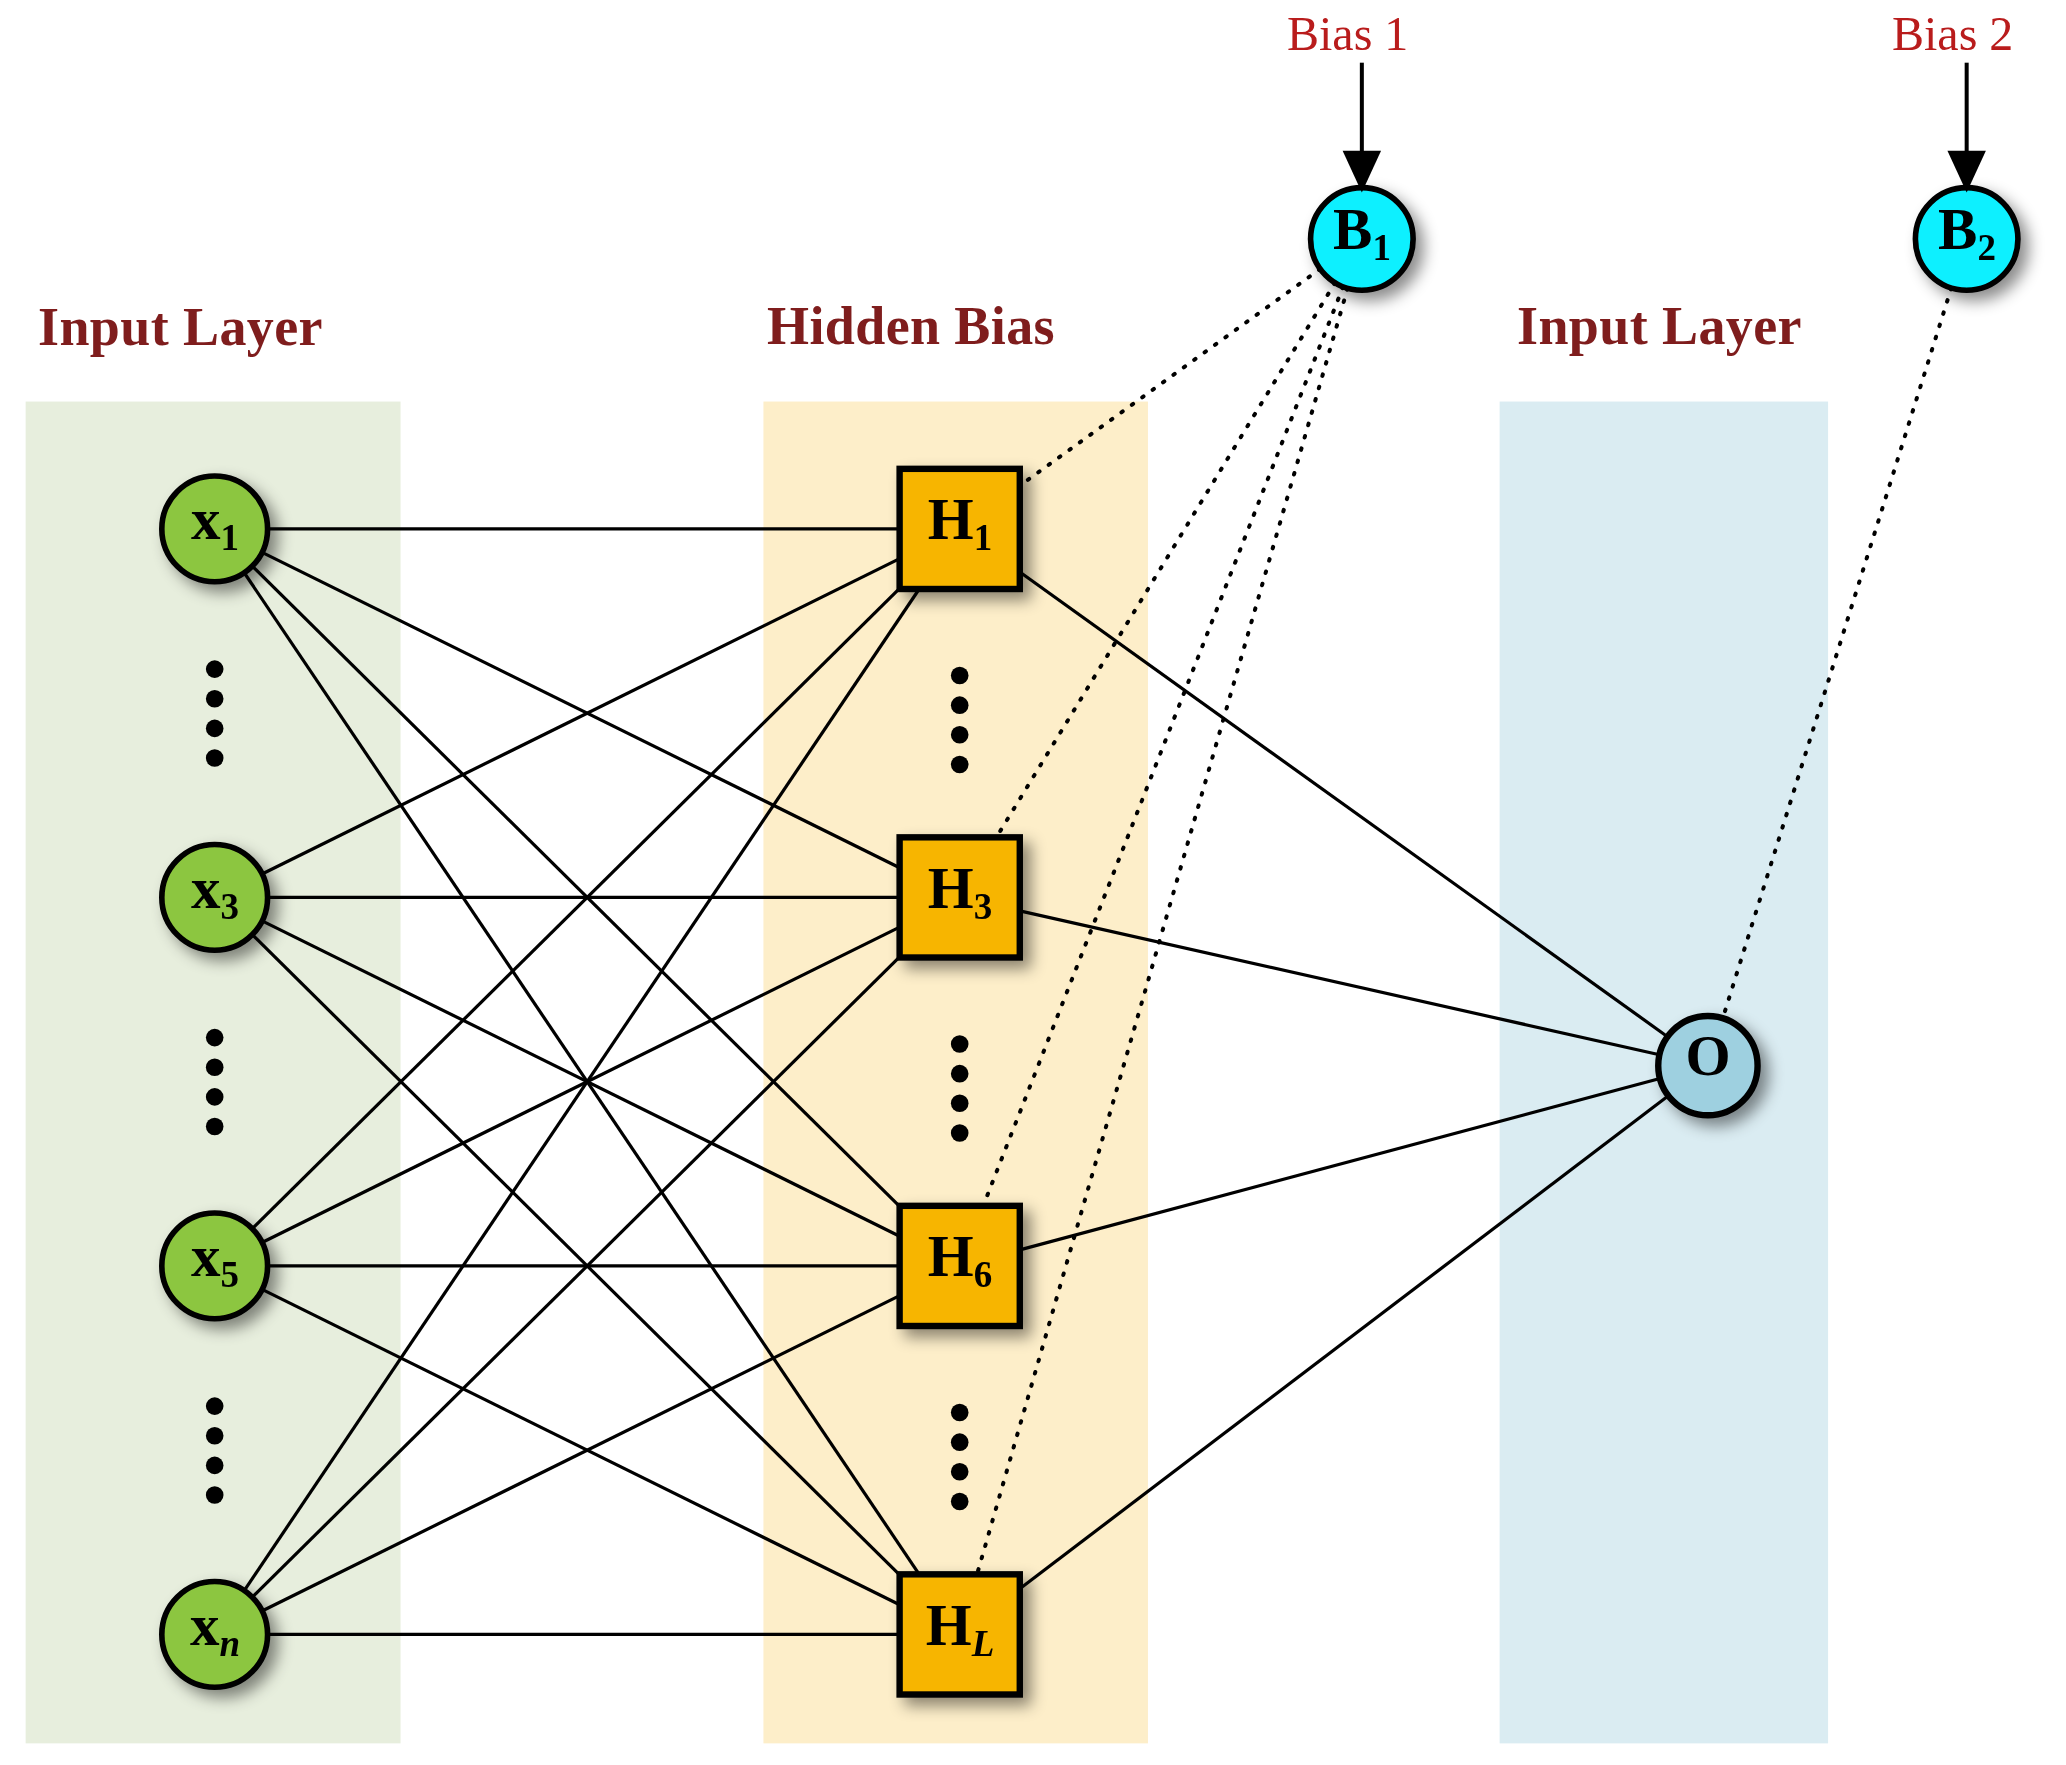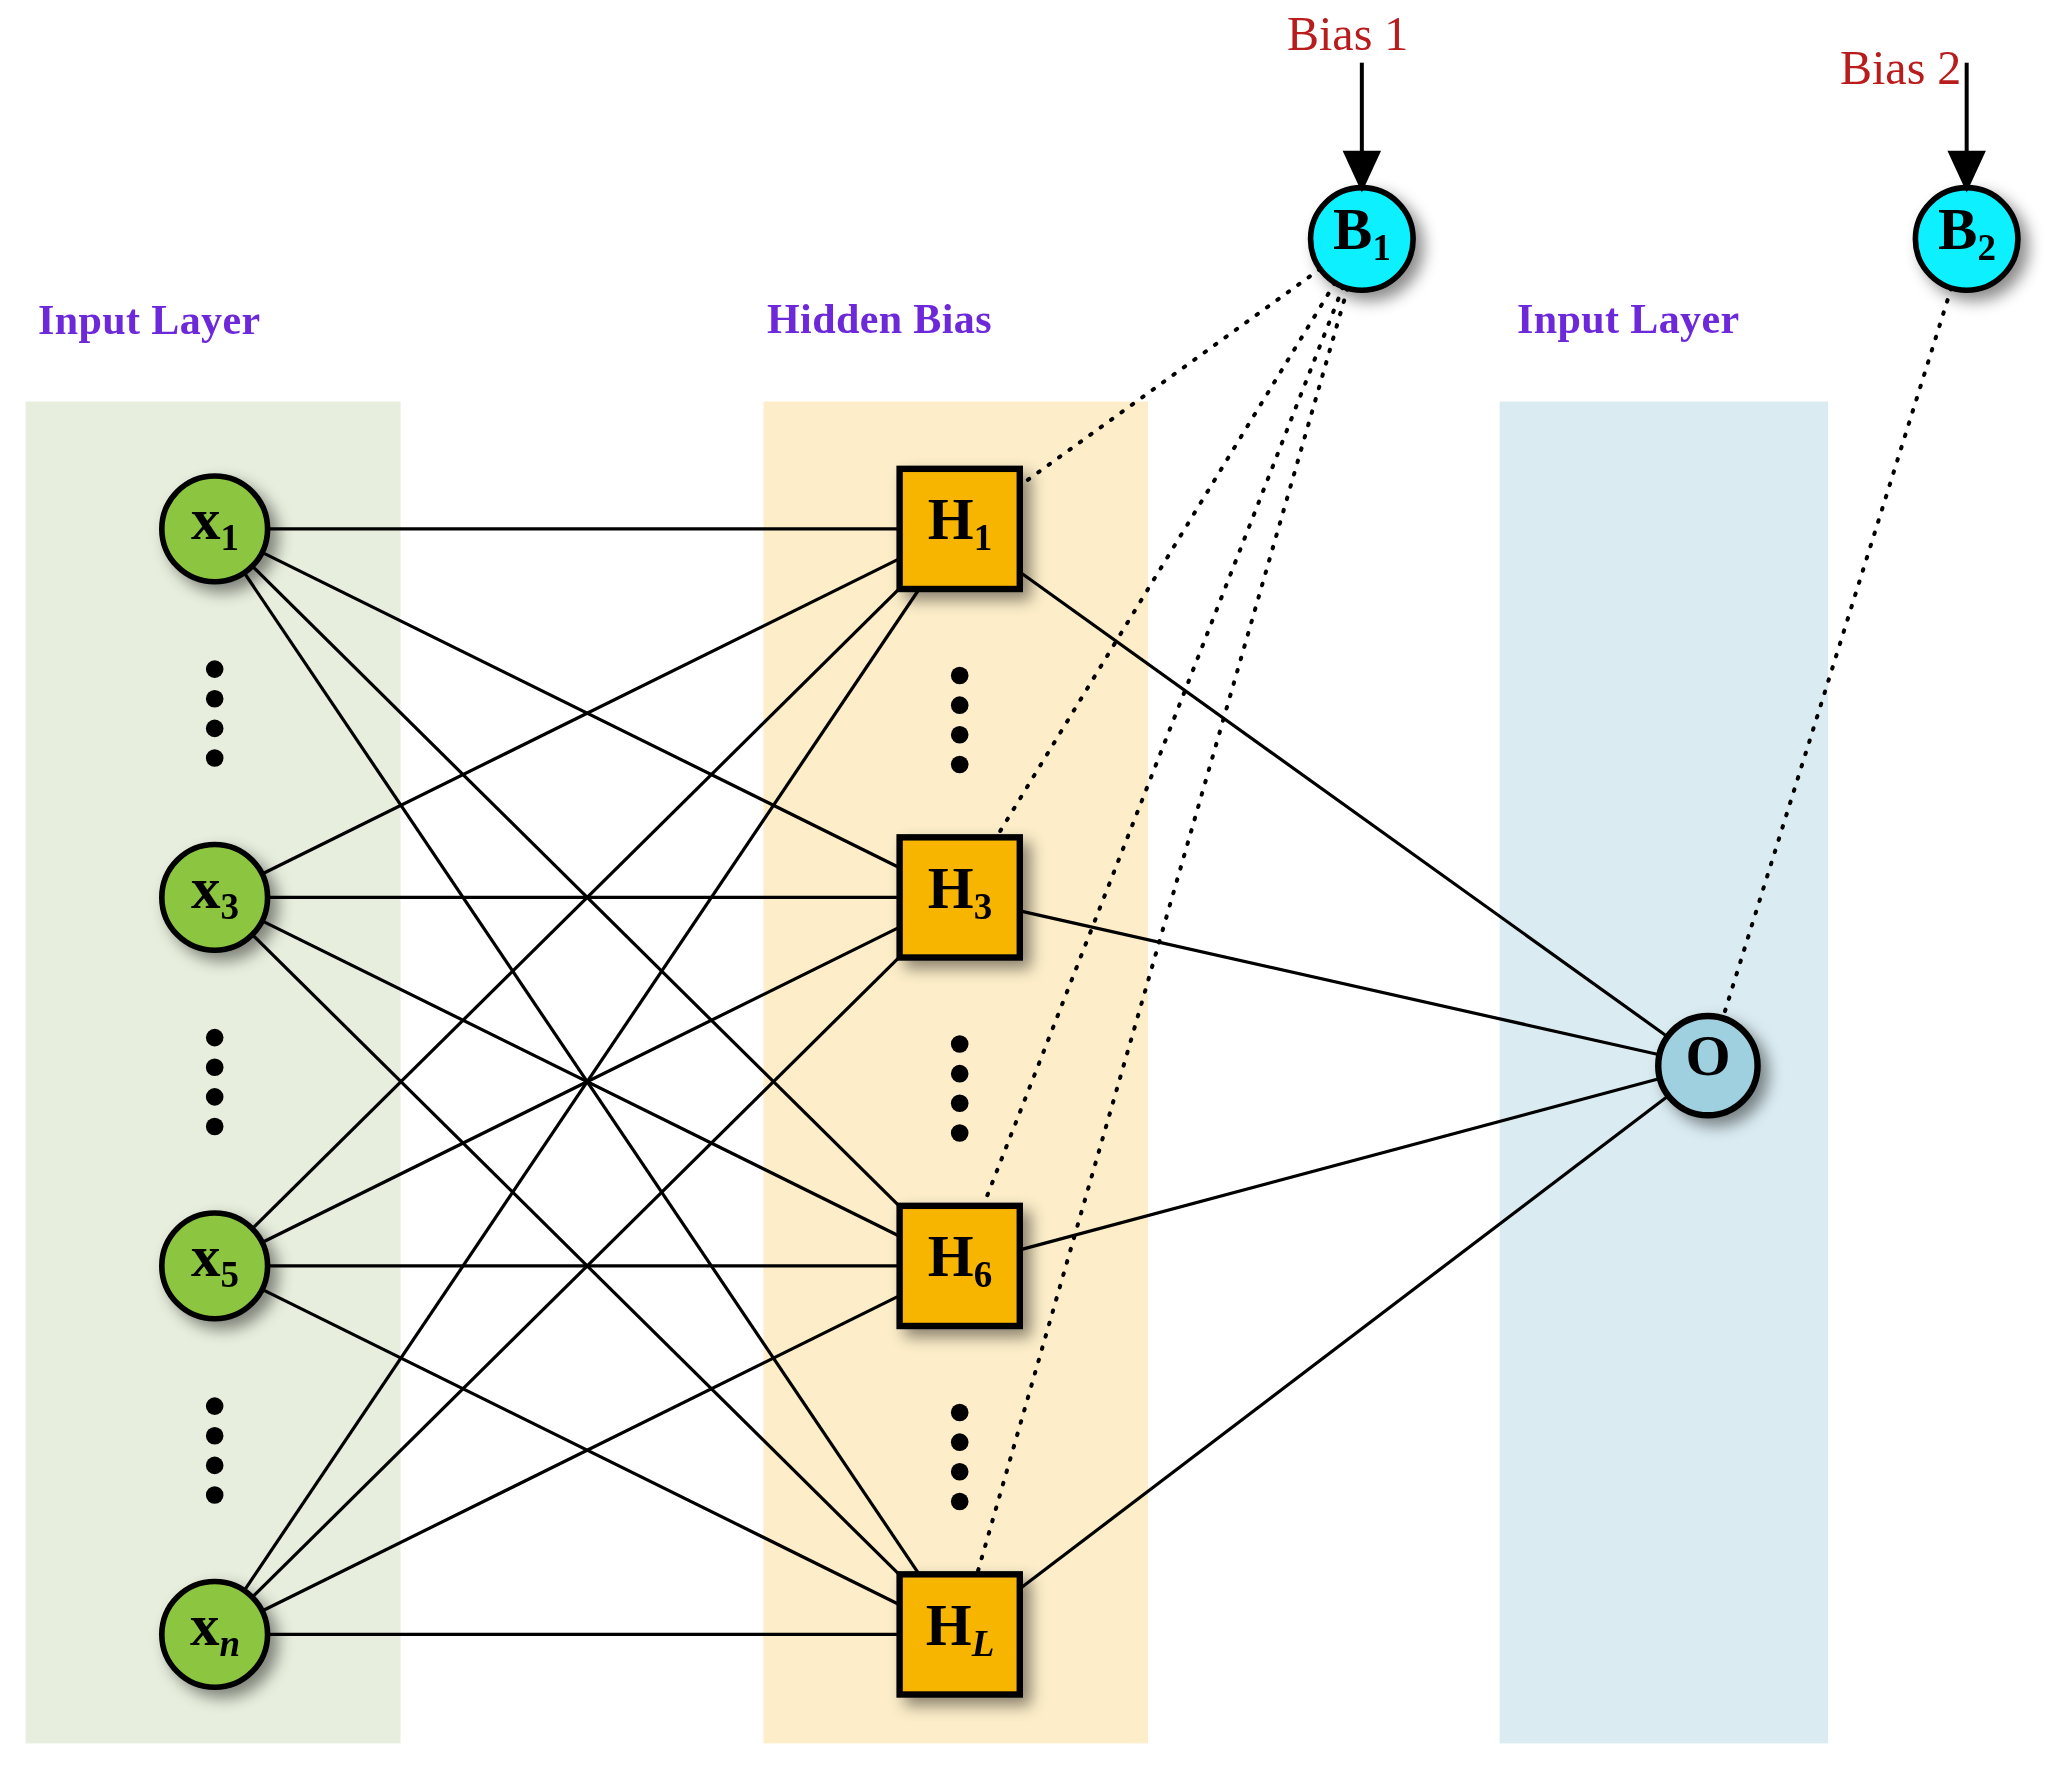--- a/index.html
+++ b/index.html
@@ -1,21 +1,21 @@
 <!DOCTYPE html>
 <html style="font-size:13px"><head>
 <meta charset="utf-8">
 <style>
   html,body{margin:0;padding:0;background:#ffffff;}
   body{width:2066px;height:1766px;position:relative;overflow:hidden;
        font-family:"Liberation Serif","DejaVu Serif",serif;}
   #stage{position:absolute;inset:0;width:2066px;height:1766px;}
   svg.layer{position:absolute;left:0;top:0;width:2066px;height:1766px;}
-  .layer-title{position:absolute;font-weight:bold;color:#6d28d9;white-space:nowrap;
-     font-family:"Liberation Serif","DejaVu Serif",serif;font-size:42px;letter-spacing:0.4px;}
+  .layer-title{position:absolute;font-weight:bold;color:#7f1d1d;white-space:nowrap;
+     font-family:"Liberation Serif","DejaVu Serif",serif;font-size:54px;letter-spacing:0.4px;}
   .bias-title{position:absolute;color:#b91c1c;white-space:nowrap;
      font-family:"Liberation Serif","DejaVu Serif",serif;font-size:48px;}
   .node-label{position:absolute;color:#000;white-space:nowrap;
      font-family:"Liberation Serif","DejaVu Serif",serif;font-weight:bold;
      display:flex;align-items:baseline;justify-content:center;}
   .node-label .base{font-size:59px;line-height:1;}
   .node-label .sub{font-size:37px;line-height:1;position:relative;top:11.2px;}
   .node-label .sub.ital{font-style:italic;}
   .olabel .base{font-size:58px;}
 </style>
@@ -143,20 +143,20 @@
       </div>
       <div class="node-label " style="left: 1266px; top: 200px; width: 192px; height: 77px;">
         <span class="base">B</span>
         <span class="sub">1</span>
       </div>
       <div class="bias-title" style="left: 1287px; top: 6.4px;">Bias 1</div>
       <div class="node-label " style="left: 1871px; top: 200px; width: 192px; height: 77px;">
         <span class="base">B</span>
         <span class="sub">2</span>
       </div>
-      <div class="bias-title" style="left: 1840px; top: 6.4px; margin-top: 34px;">Bias 2</div>
+      <div class="bias-title" style="left: 1892px; top: 6.4px;">Bias 2</div>
       <div class="layer-title" style="left: 38px; top: 296px;">Input Layer</div>
       <div class="layer-title" style="left: 767px; top: 295px;">Hidden Bias</div>
       <div class="layer-title" style="left: 1517px; top: 295px;">Input Layer</div>
     </div>
 
 </div>
 
 
 </body></html>

